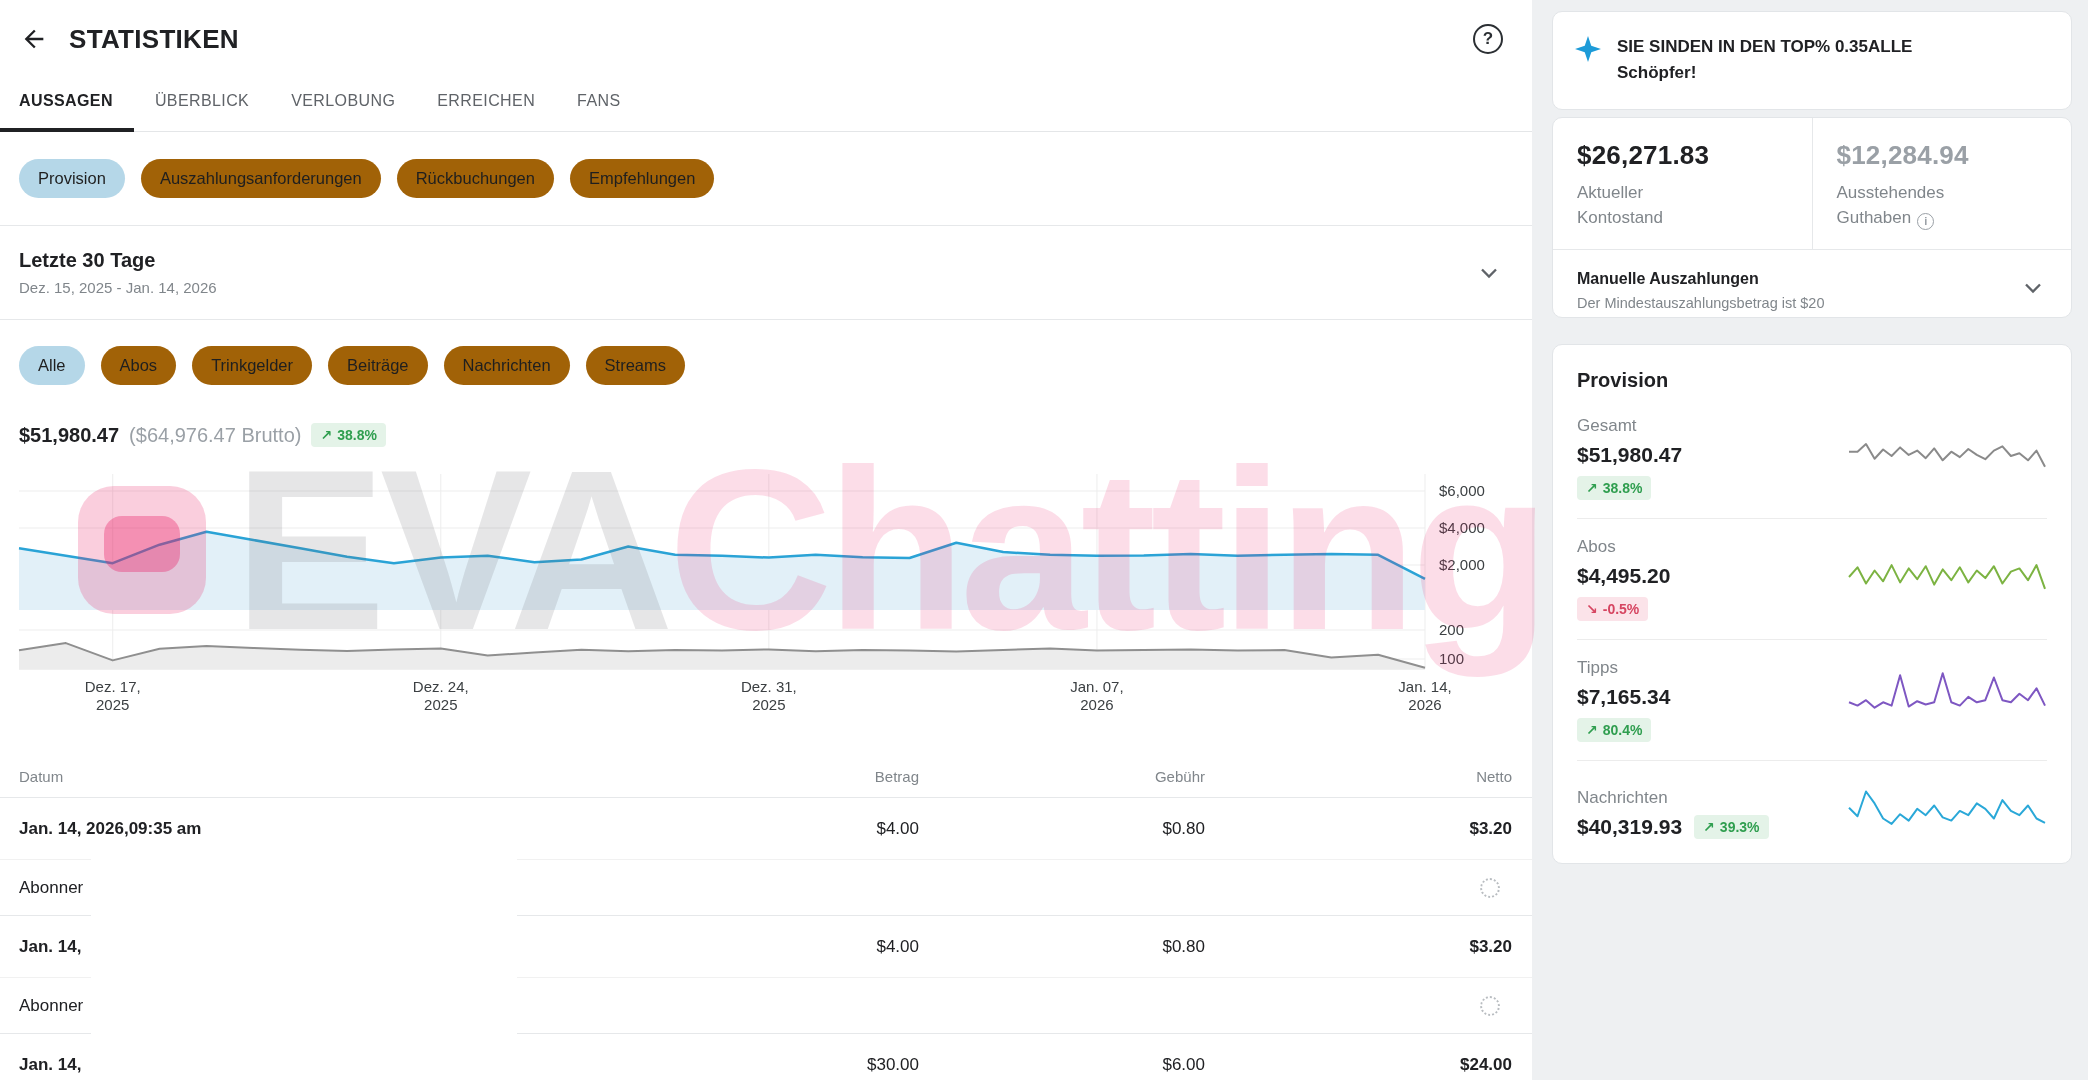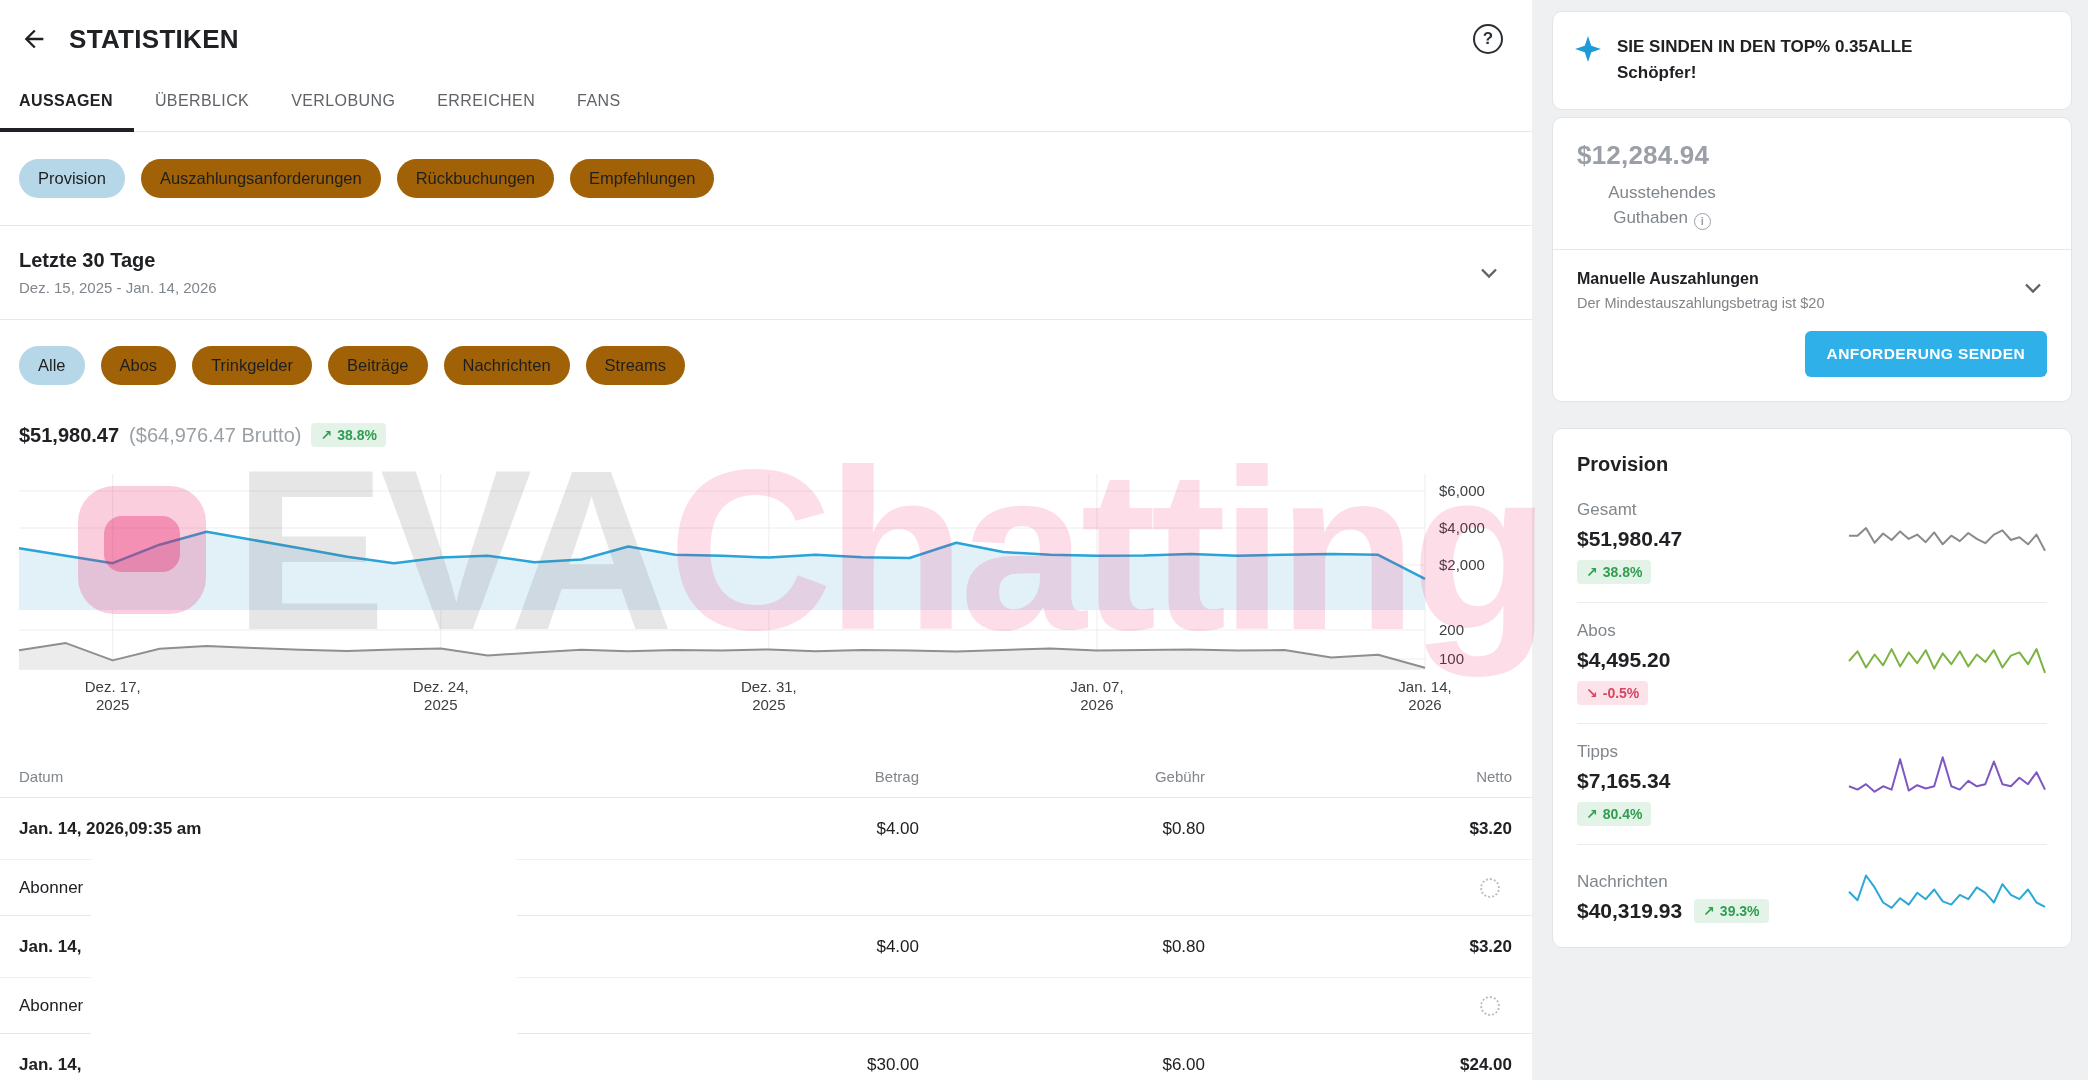--- a/index.html
+++ b/index.html
@@ -74,21 +74,21 @@
   .star { flex:none; margin-top:2px; }
 
   .card.account { margin-bottom:26px; }
   .balances { display:flex; }
   .bal { flex:1; padding:22px 24px 18px; }
   .bal + .bal { border-left:1px solid #e6e8ea; }
   .bal-v { font-size:26px; font-weight:700; letter-spacing:.2px; }
   .bal.pending .bal-v { color:#9aa0a6; }
   .bal-l { font-size:17px; color:#80868b; margin-top:9px; line-height:1.5; }
   .bal.current .bal-l { max-width:120px; }
-  .bal.pending .bal-l-wrap { max-width:170px;text-align:center; }
+  .bal.pending .bal-l-wrap { max-width:170px; }
   .bal-l-wrap { margin-top:9px; font-size:17px; color:#80868b; line-height:1.5; }
   .info-i { display:inline-flex; width:17px; height:17px; border:1.5px solid #9aa0a6; border-radius:50%;
             color:#9aa0a6; font-size:11px; align-items:center; justify-content:center; margin-left:6px;
             vertical-align:-2px; font-weight:700; }
   .hline { height:1px; background:#e6e8ea; margin:0; }
   .payout { display:flex; align-items:flex-start; padding:20px 24px 6px; }
   .payout-title { font-size:16px; font-weight:700; }
   .payout-sub { font-size:14.5px; color:#80868b; margin-top:7px; }
   .payout .chev { margin-top:4px; }
   .btn-row { display:flex; justify-content:flex-end; padding:14px 24px 24px; }
@@ -255,41 +255,42 @@
       <span class="star">
         <svg width="26" height="26" viewBox="0 0 24 24">
             <path d="M12 0l3 9 9 3-9 3-3 9-3-9-9-3 9-3z" fill="#1d9bd8"></path>
           </svg>
       </span>
       <span class="banner-text">SIE SINDEN IN DEN TOP% 0.35ALLE Schöpfer!</span>
     </div>
 
     <div class="card account">
       <div class="balances">
+        <div class="bal current">
+          <div class="bal-v">$26,271.83</div>
+          <div class="bal-l">Aktueller Kontostand</div>
+        </div>
         <div class="bal pending">
           <div class="bal-v">$12,284.94</div>
           <div class="bal-l-wrap">
             <span>Ausstehendes Guthaben</span><span class="info-i">i</span>
           </div>
         </div>
       </div>
       <div class="hline"></div>
       <div class="payout">
         <div>
           <div class="payout-title">Manuelle Auszahlungen</div>
           <div class="payout-sub">Der Mindestauszahlungsbetrag ist $20</div>
         </div>
         <span class="chev">
           <svg width="28" height="28" viewBox="0 0 24 24">
               <path d="M6 9l6 6 6-6" fill="none" stroke="#5f6368" stroke-width="2"></path>
             </svg>
         </span>
-      </div>
-      <div class="btn-row">
-        <button class="btn">ANFORDERUNG SENDEN</button>
       </div>
     </div>
 
     <div class="card">
       <div class="prov-title">Provision</div>
 
       <div class="prov-row">
         <div>
           <div class="prov-lab">Gesamt</div>
           <div class="prov-val">$51,980.47</div>

